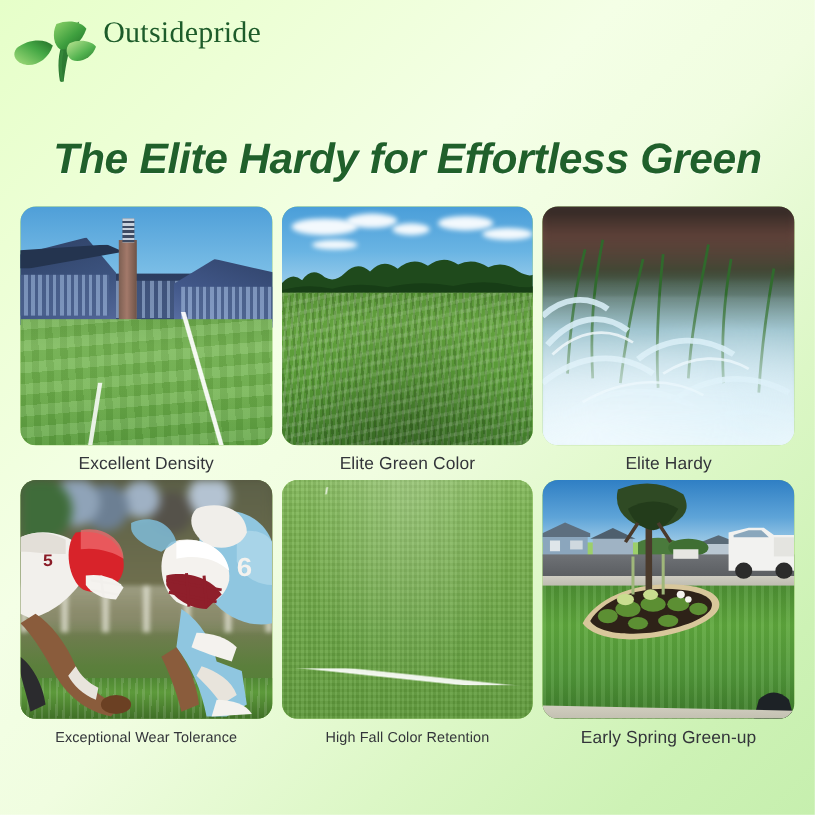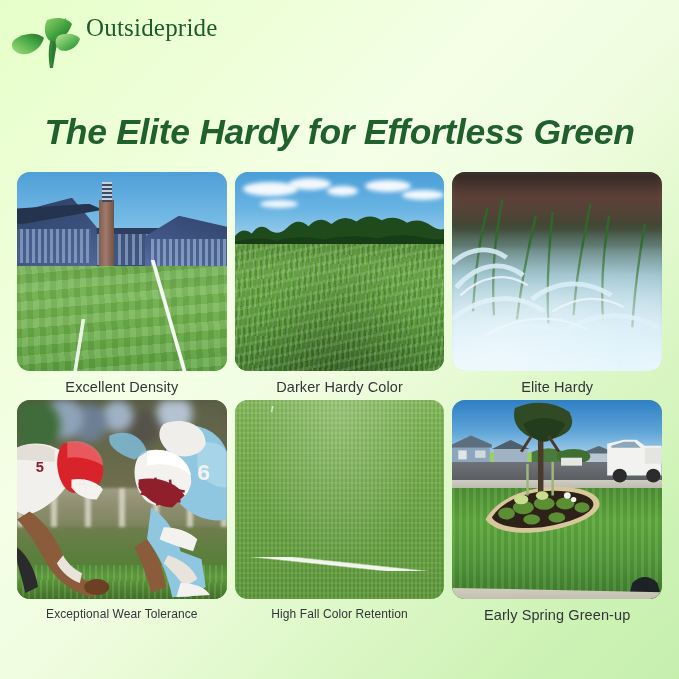--- a/index.html
+++ b/index.html
@@ -388,21 +388,21 @@
         <div class="s2-trees">
           <svg viewBox="0 0 100 30" preserveAspectRatio="none">
             <path d="M0 30 L0 20 Q4 12 8 18 Q12 8 17 16 Q21 20 25 13 Q30 4 35 12 Q40 2 46 10 Q52 1 58 8 Q64 0 70 7 Q76 2 82 9 Q88 4 94 12 Q98 16 100 14 L100 30 Z" fill="#1f4a1c"></path>
             <path d="M0 30 L0 25 Q10 20 20 24 Q30 19 42 23 Q55 18 68 22 Q80 17 92 22 Q97 24 100 22 L100 30 Z" fill="#173d16"></path>
           </svg>
         </div>
         <div class="s2-farstrip"></div>
         <div class="s2-grass"></div>
       </div>
     </div>
-    <div class="caption">Darker Hardy Color</div>
+    <div class="caption">Elite Green Color</div>
   </div>
 
   <div class="cell">
     <div class="thumb">
       <div class="scene">
         <div class="s3-bg"></div>
         <div class="s3-dark"></div>
         <div class="s3-blades">
           <svg viewBox="0 0 100 100" preserveAspectRatio="none">
             <g stroke="#2f6b2c" stroke-width="1.1" fill="none" opacity="0.95">

